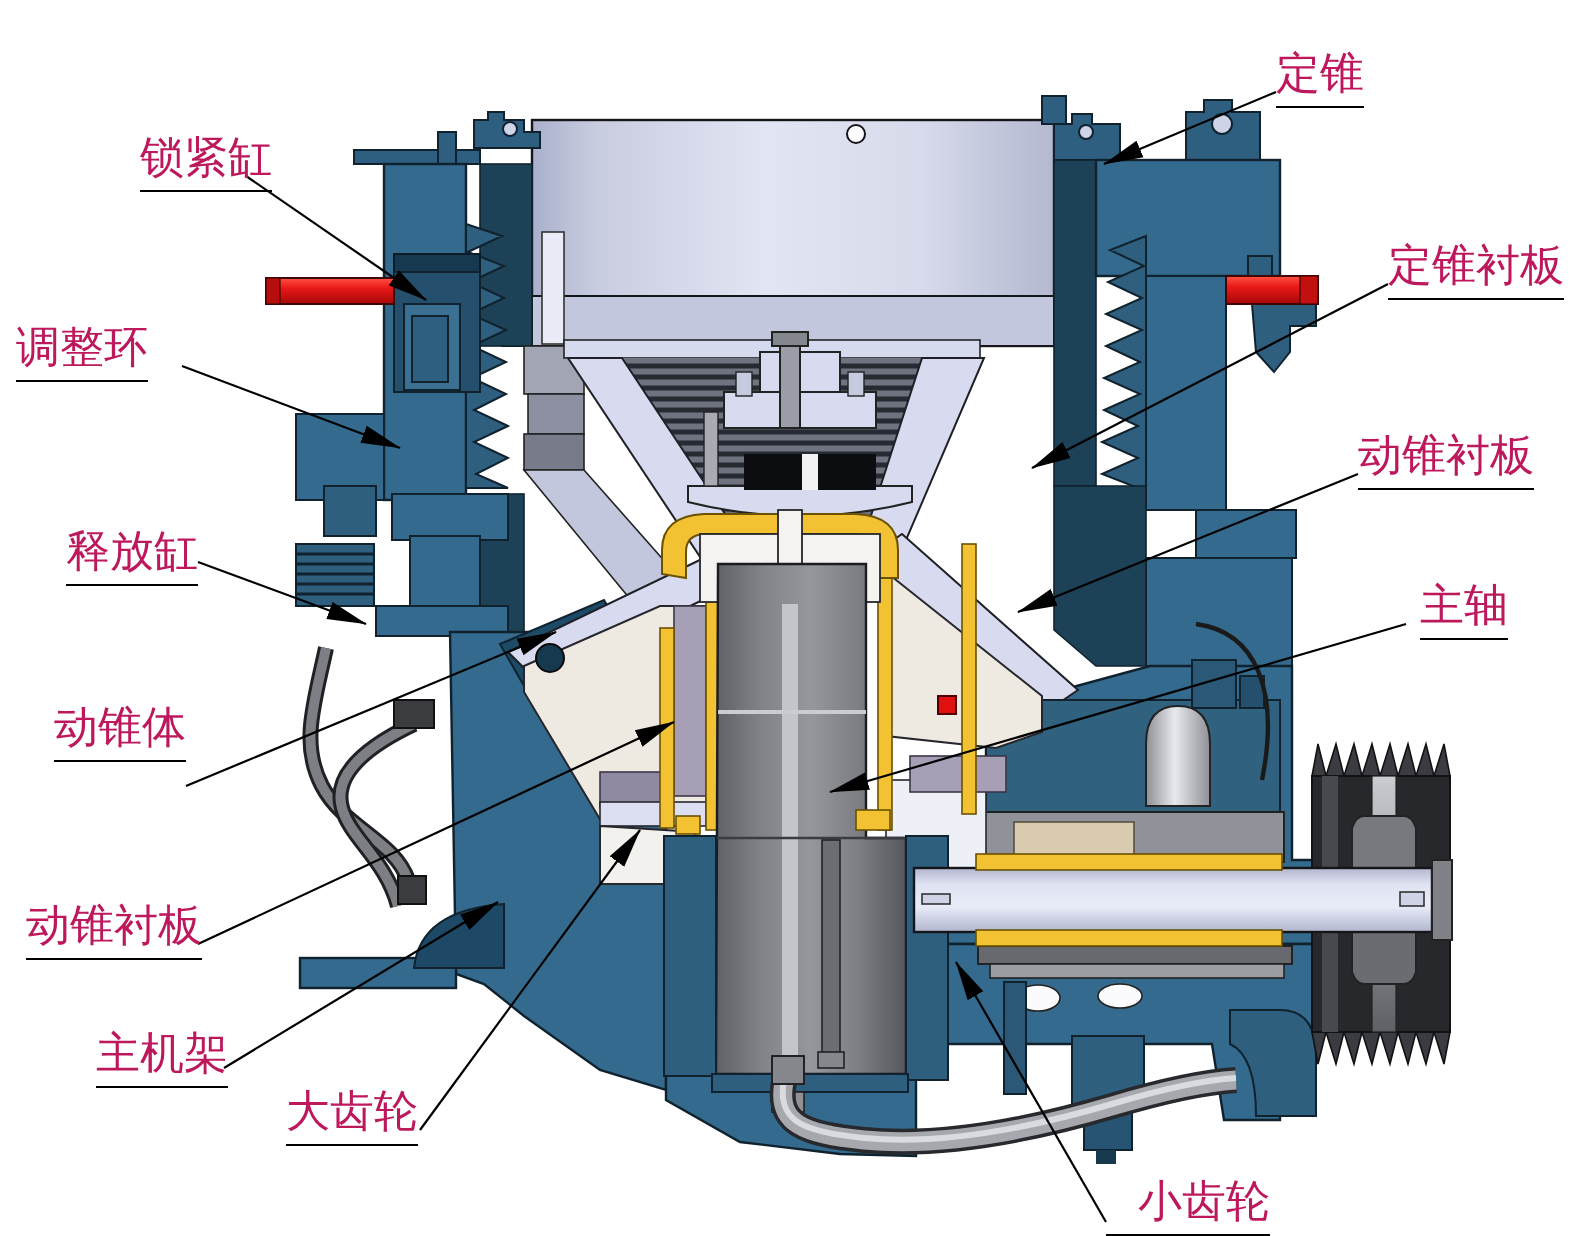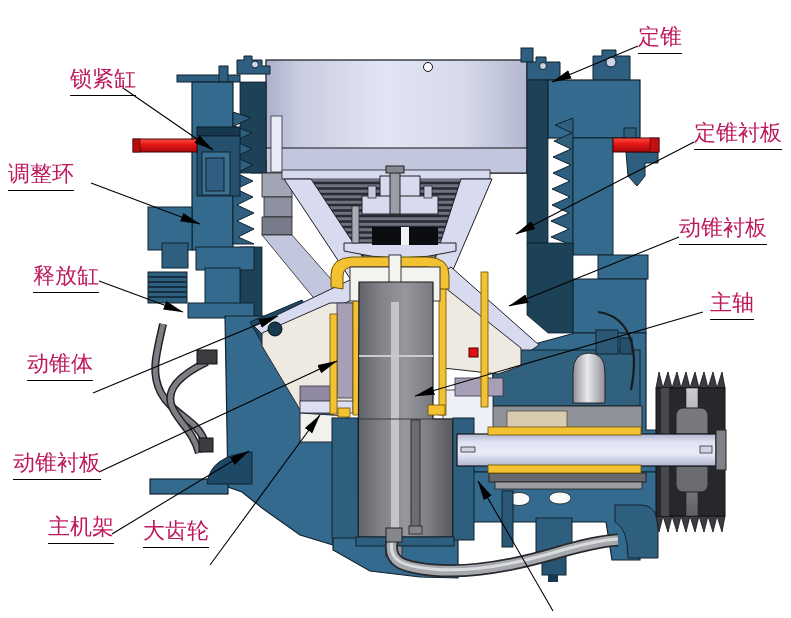--- a/index.html
+++ b/index.html
@@ -260,18 +260,19 @@
     <line x1="553" y1="611" x2="478" y2="481" marker-end="url(#arr)"></line>
   </g>
 </svg>
 
 <div class="lbl" style="left:70px;top:64px"><span class="ul">锁紧缸</span></div>
 <div class="lbl" style="left:8px;top:159px"><span class="ul">调整环</span></div>
 <div class="lbl" style="left:33px;top:261px"><span class="ul">释放缸</span></div>
 <div class="lbl" style="left:27px;top:349px"><span class="ul">动锥体</span></div>
 <div class="lbl" style="left:13px;top:448px"><span class="ul">动锥衬板</span></div>
 <div class="lbl" style="left:48px;top:512px"><span class="ul">主机架</span></div>
-<div class="lbl" style="left:143px;top:516px"><span class="ul">大齿轮</span></div>
+<div class="lbl" style="left:143px;top:541px"><span class="ul">大齿轮</span></div>
 <div class="lbl" style="left:638px;top:22px"><span class="ul">定锥</span></div>
 <div class="lbl" style="left:679px;top:213px"><span class="ul">动锥衬板</span></div>
 <div class="lbl" style="left:694px;top:118px"><span class="ul">定锥衬板</span></div>
 <div class="lbl" style="left:710px;top:288px"><span class="ul">主轴</span></div>
+<div class="lbl" style="left:553px;top:586px"><span class="ul" style="padding-left:16px">小齿轮</span></div>
 </div>
 
 </body></html>

